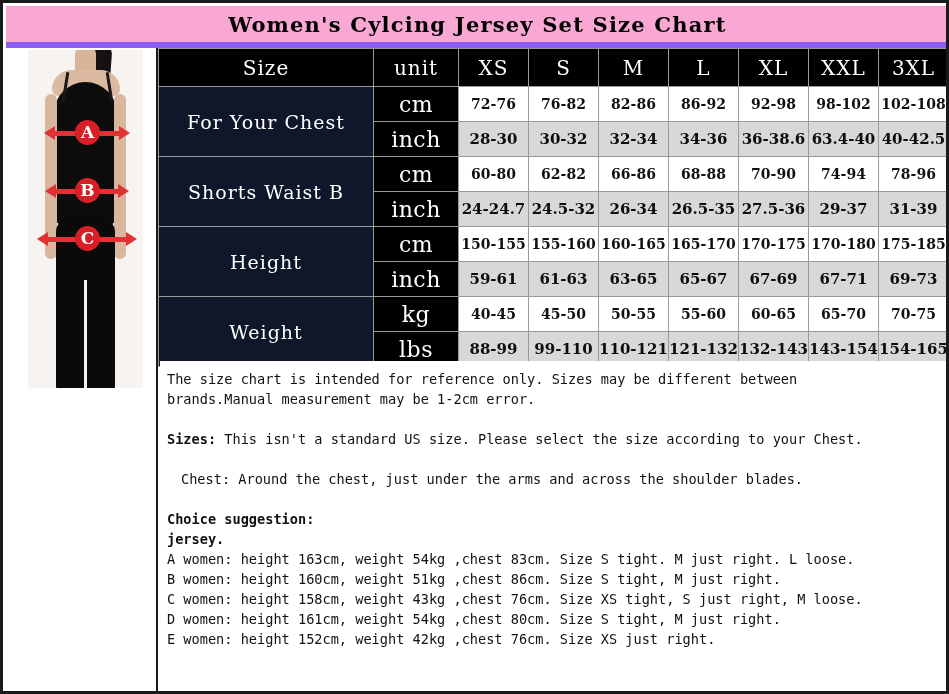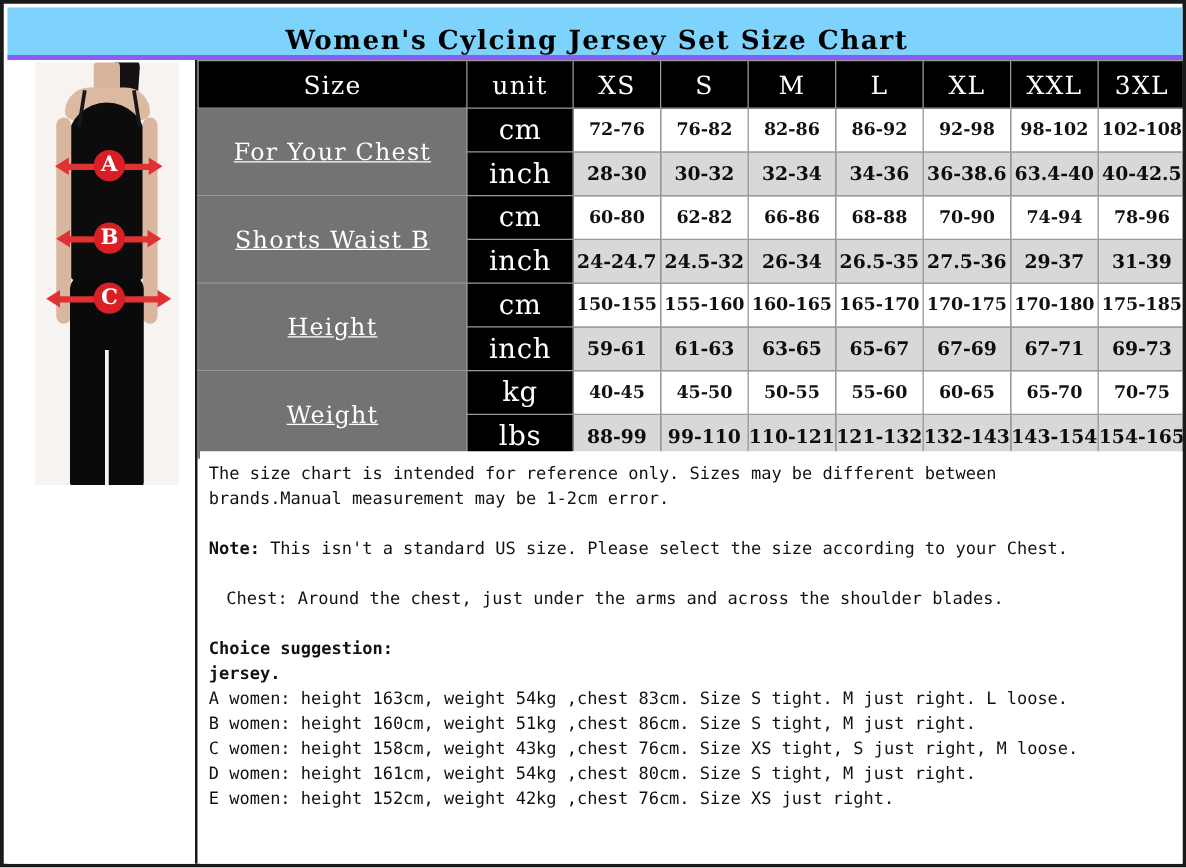--- a/index.html
+++ b/index.html
@@ -22,24 +22,24 @@
   }
 
   
   .title-bar {
     position: absolute;
     left: 3px;
     top: 3px;
     width: 943px;
     height: 42px;
     display: flex;
-    align-items: flex-end;
+    align-items: center;
     justify-content: center;
-    background: #7dd3fc;
-    border-bottom: 4px solid #8b5cf6;
+    background: #f9a8d4;
+    border-bottom: 6px solid #8b5cf6;
     box-sizing: border-box;
   }
   .title-text {
     font-family: "DejaVu Serif", "Liberation Serif", serif;
     font-size: 21px;
     font-weight: bold;
     letter-spacing: 1.2px;
     color: #000000;
     white-space: nowrap;
   }
@@ -182,26 +182,25 @@
   }
   .hdr-cell {
     background: #000000;
     color: #ffffff;
     font-size: 20px;
     height: 37px;
     letter-spacing: 1px;
     font-weight: normal;
   }
   .rowlabel {
-    background: #737373;
+    background: #0f172a;
     color: #ffffff;
     font-size: 19px;
     letter-spacing: 1px;
     font-weight: normal;
-    text-decoration: underline;
   }
   .unit-cell {
     background: #000000;
     color: #ffffff;
     font-size: 22px;
     height: 34px;
     letter-spacing: 0.5px;
     font-weight: normal;
   }
   .val-cm {
@@ -406,21 +405,21 @@
         <td class="val-in">143-154</td>
         <td class="val-in">154-165</td>
       </tr>
     </tbody>
   </table>
 
   <div class="notes">
     <p>The size chart is intended for reference only. Sizes may be different between</p>
     <p>brands.Manual measurement may be 1-2cm error.</p>
     <div class="note-gap"></div>
-    <p><span class="bold">Note:</span><span> This isn't a standard US size. Please select the size according to your Chest.</span></p>
+    <p><span class="bold">Sizes:</span><span> This isn't a standard US size. Please select the size according to your Chest.</span></p>
     <div class="note-gap"></div>
     <p class="indent1">Chest: Around the chest, just under the arms and across the shoulder blades.</p>
     <div class="note-gap"></div>
     <p class="bold">Choice suggestion:</p>
     <p class="bold">jersey.</p>
     <p>A women: height 163cm, weight 54kg ,chest 83cm. Size S tight. M just right. L loose.</p>
     <p>B women: height 160cm, weight 51kg ,chest 86cm. Size S tight, M just right.</p>
     <p>C women: height 158cm, weight 43kg ,chest 76cm. Size XS tight, S just right, M loose.</p>
     <p>D women: height 161cm, weight 54kg ,chest 80cm. Size S tight, M just right.</p>
     <p>E women: height 152cm, weight 42kg ,chest 76cm. Size XS just right.</p>

